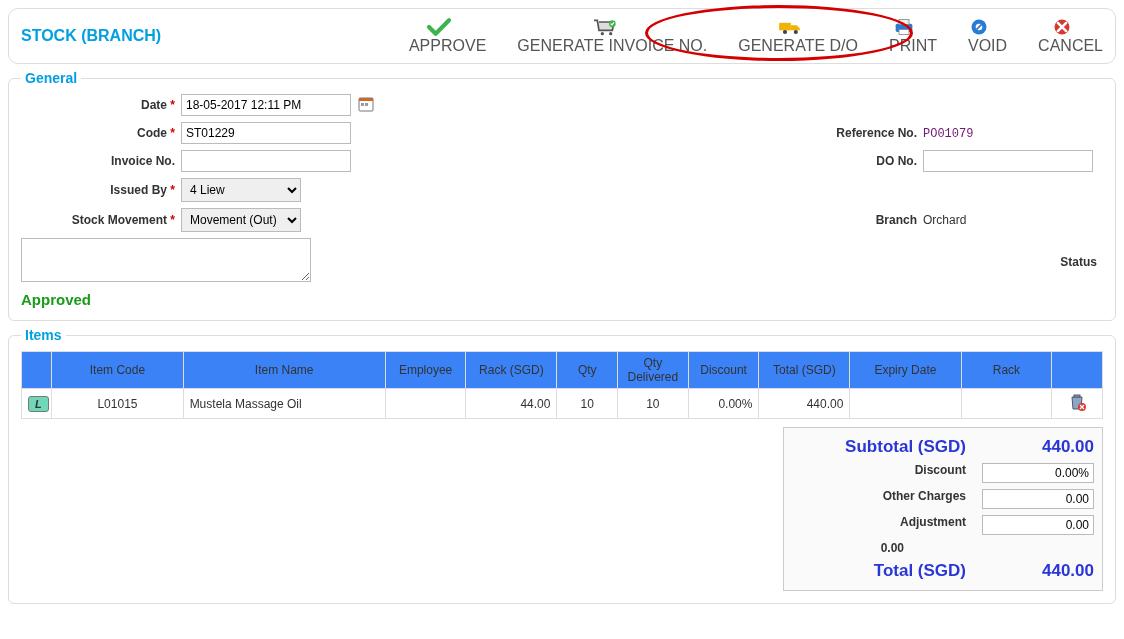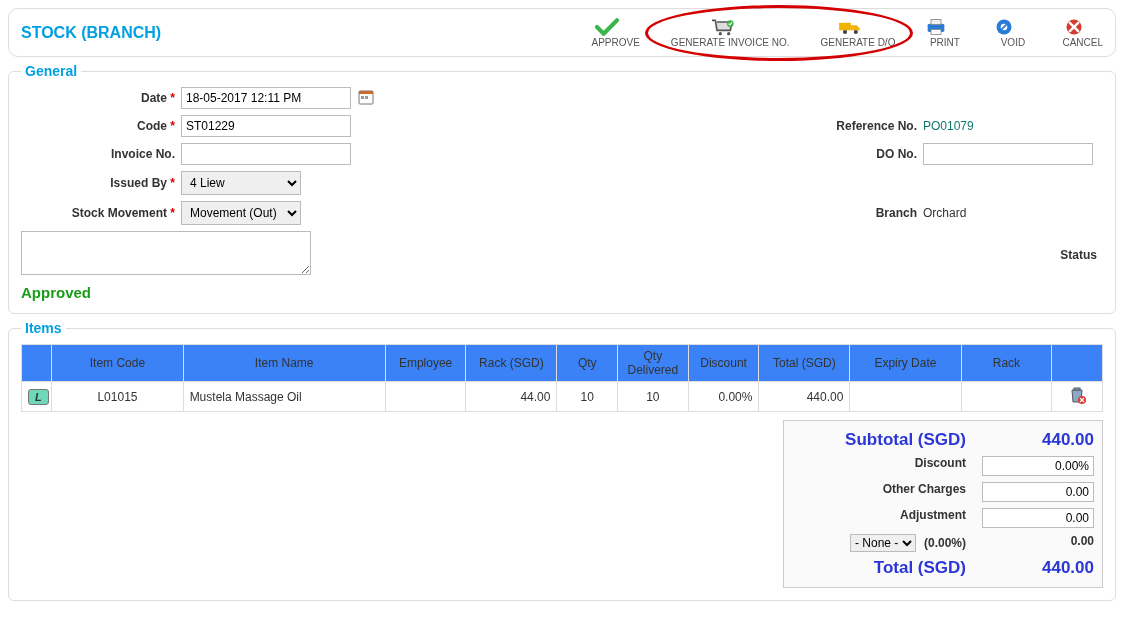--- a/index.html
+++ b/index.html
@@ -32,21 +32,21 @@
   }
   .toolbar-btn {
     display: flex;
     flex-direction: column;
     align-items: center;
     cursor: pointer;
     min-width: 54px;
   }
   .toolbar-btn svg { width: 28px; height: 20px; }
   .toolbar-label {
-    font-size: 10px;
+    font-size: 16px;
     color: #555;
     text-align: center;
     white-space: nowrap;
     margin-left: 17px;
   }
   .highlight-ellipse {
     position: absolute;
     border: 3px solid #d40000;
     border-radius: 50%;
     width: 268px;
@@ -87,21 +87,21 @@
     font-family: inherit;
   }
   .input-text { width: 170px; }
   .input-select { width: 120px; }
   .input-textarea { width: 290px; height: 44px; resize: both; }
   .status-val {
     color: #1a9c1a;
     font-weight: bold;
     font-size: 15px;
   }
-  .reflink { color: #0f766e; cursor: pointer; }
+  .reflink { color: #701a75; cursor: pointer; font-family: Liberation Mono, monospace; }
   .cal-icon { display: inline-block; margin-left: 4px; vertical-align: middle; cursor: pointer; }
   .items-table {
     width: 100%;
     border-collapse: collapse;
     table-layout: fixed;
   }
   .items-table th, .items-table td {
     border: 1px solid #ddd;
     padding: 4px 6px;
     font-size: 12px;
@@ -342,24 +342,20 @@
     </div>
     <div class="tot-row">
       <span class="tot-label">Other Charges</span>
       <input class="tot-input" value="0.00" style="">
     </div>
     <div class="tot-row">
       <span class="tot-label">Adjustment</span>
       <input class="tot-input" value="0.00" style="">
     </div>
     <div class="tot-row">
-      <span style="flex:1; text-align:right; display:flex; justify-content:flex-end; gap:8px; align-items:center;">
-        <select class="tot-select"><option>- None -</option></select>
-        <span style="font-weight:bold;">(0.00%)</span>
-      </span>
       <span class="tot-val">0.00</span>
     </div>
     <div class="tot-row">
       <span class="tot-label big-blue">Total (SGD)</span>
       <span class="tot-val big-blue">440.00</span>
     </div>
   </div>
 </fieldset>
 
 </body></html>

